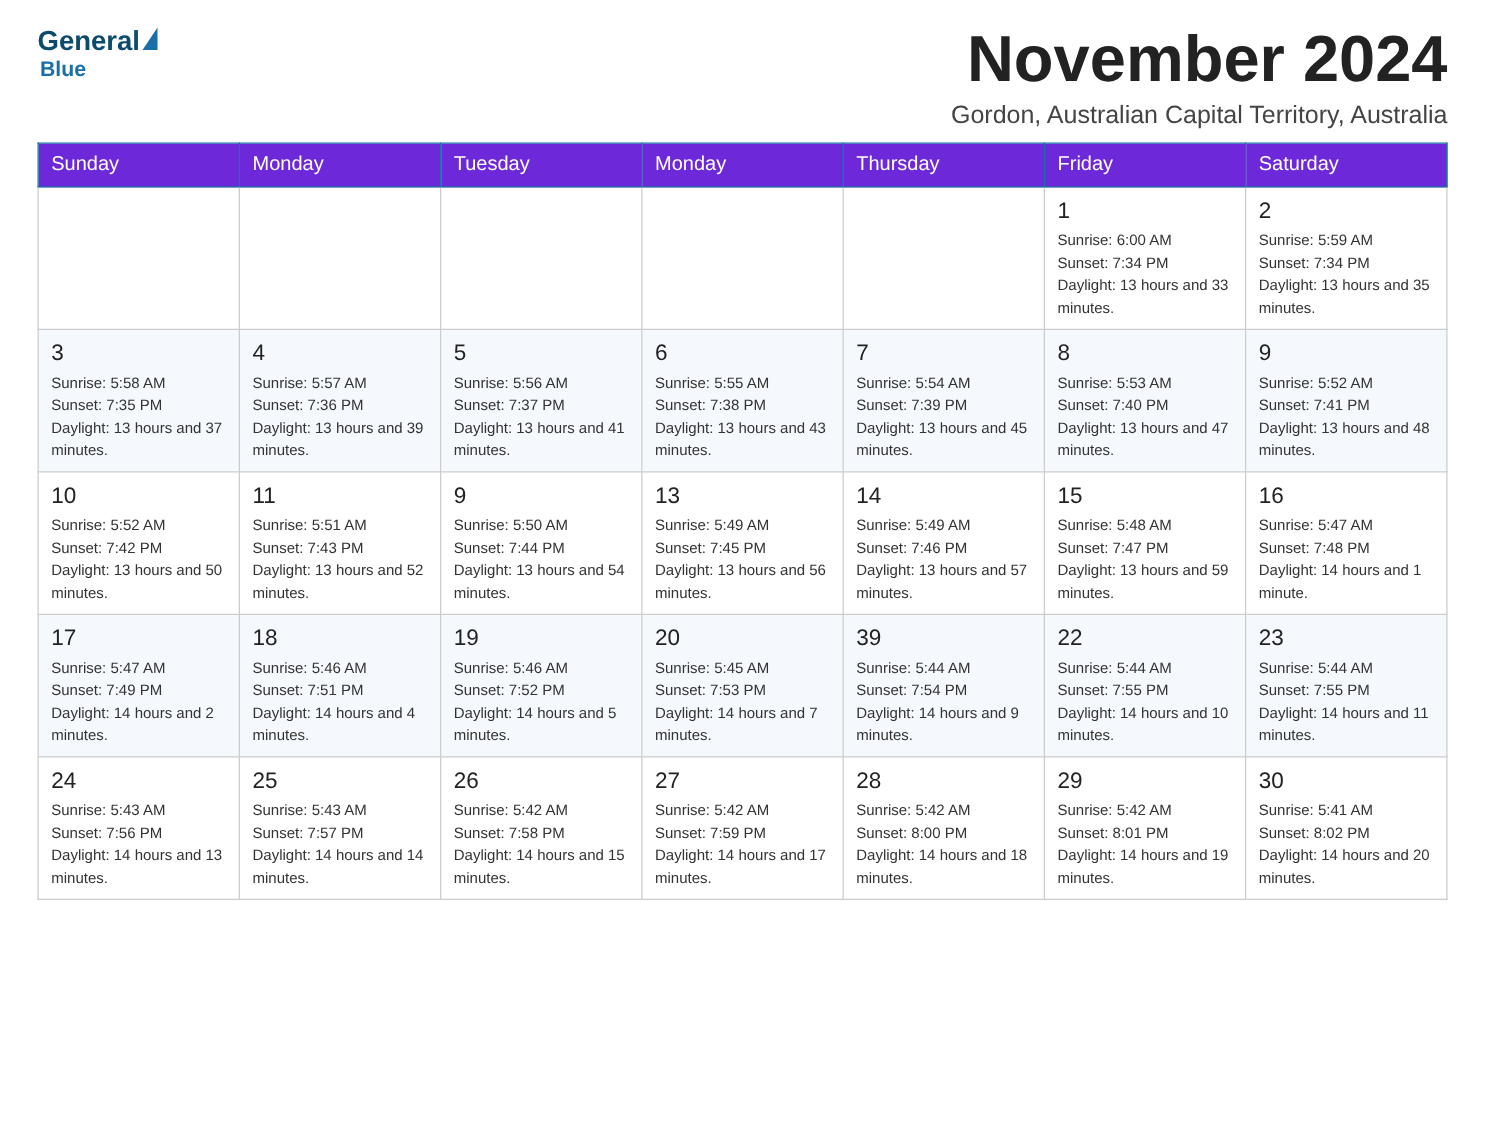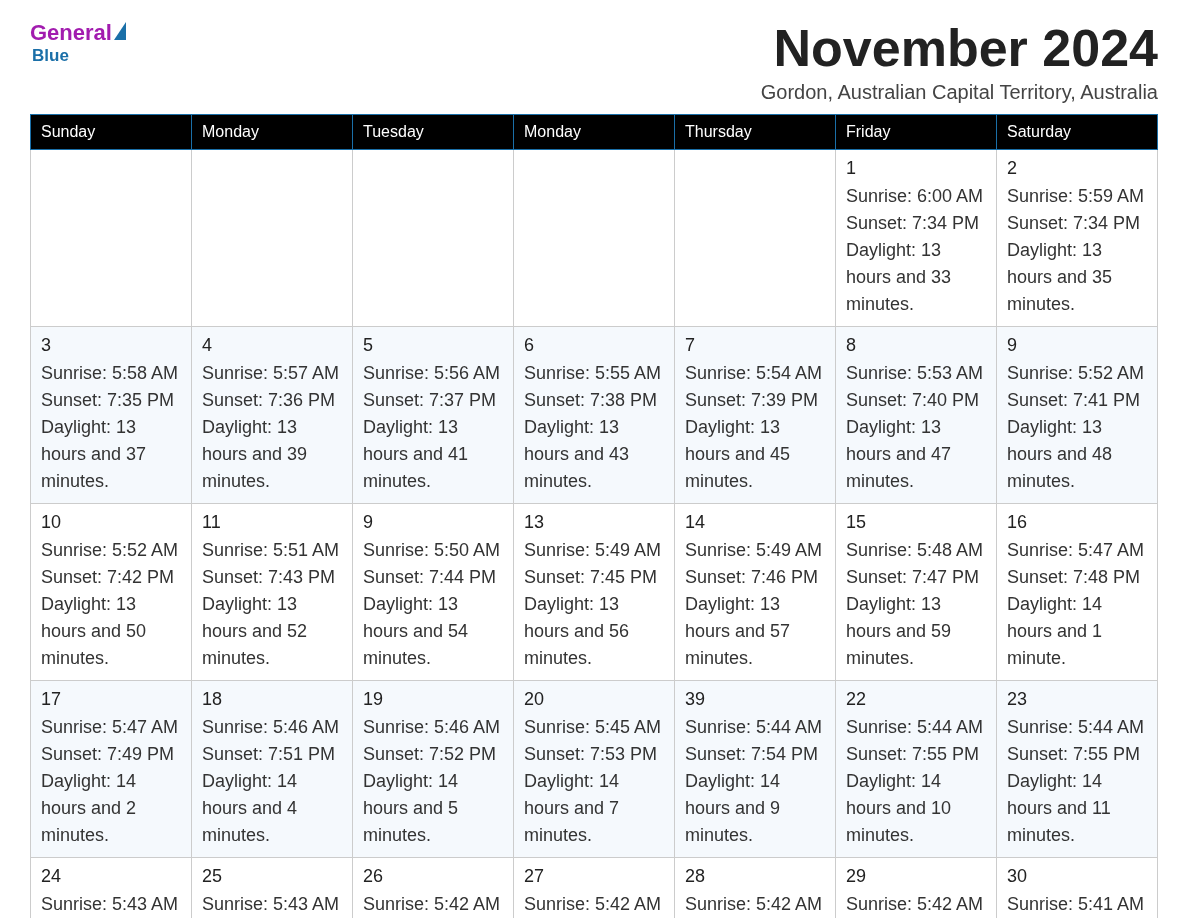--- a/index.html
+++ b/index.html
@@ -21,21 +21,21 @@
       flex-direction: column;
       align-items: flex-start;
     }
     .logo-top {
       display: flex;
       align-items: center;
     }
     .logo-general {
       font-size: 22px;
       font-weight: bold;
-      color: #a21caf;
+      color: #0c4a6e;
       text-align: center;
     }
     .logo-triangle {
       width: 0;
       height: 0;
       border-left: 12px solid transparent;
       border-right: 0px solid transparent;
       border-bottom: 18px solid #1a6fa8;
       margin-left: 2px;
       margin-top: -4px;
@@ -59,21 +59,21 @@
       font-size: 20px;
       color: #444;
       margin-top: 4px;
     }
     .calendar {
       width: 100%;
       border-collapse: collapse;
       margin-top: 8px;
     }
     .calendar th {
-      background: #000000;
+      background: #6d28d9;
       color: #fff;
       padding: 8px 10px;
       font-size: 16px;
       font-weight: normal;
       text-align: left;
       border: 1px solid #1a6fa8;
     }
     .calendar td {
       vertical-align: top;
       padding: 8px 10px;
@@ -85,21 +85,21 @@
     .calendar tr:nth-child(even) td {
       background: #f5f9fd;
     }
     .day-number {
       font-size: 18px;
       color: #222;
       font-weight: normal;
       margin-bottom: 4px;
     }
     .day-info {
-      font-size: 18px;
+      font-size: 12px;
       color: #333;
       line-height: 1.5;
     }
     .empty-cell {
       background: #fff !important;
     }
     .row-even td {
       background: #f2f7fc;
     }
     .row-odd td {

